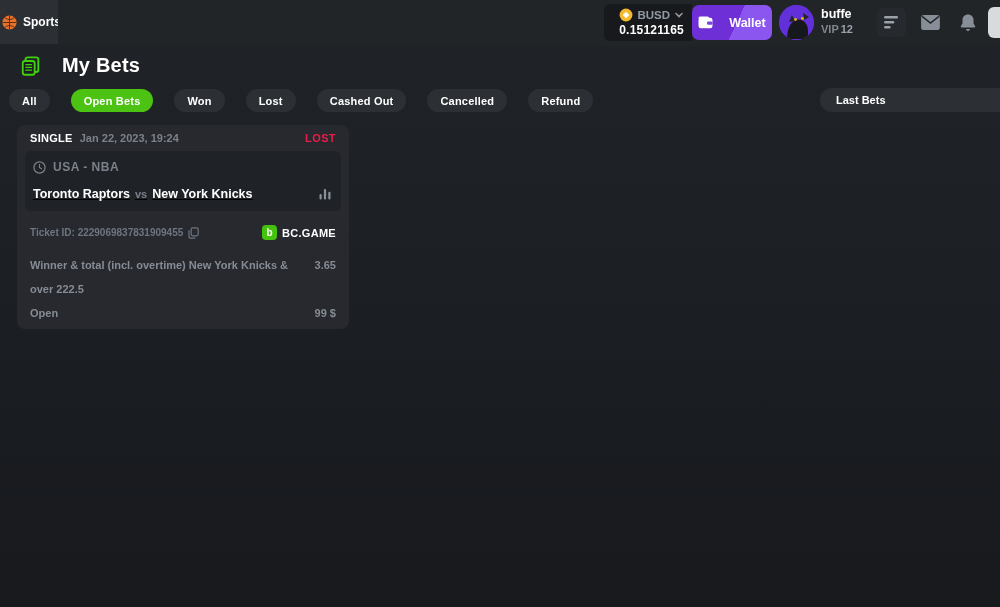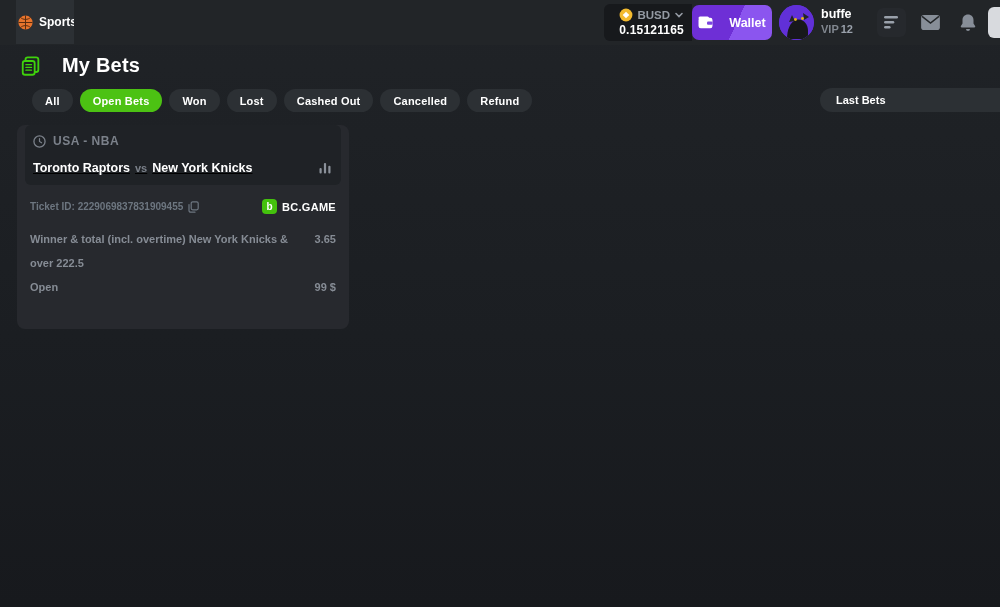--- a/index.html
+++ b/index.html
@@ -7,21 +7,21 @@
   .screen {
     position:relative; width:1000px; height:607px; overflow:hidden;
     background:linear-gradient(180deg,#202327 0%,#1b1e22 55%,#17191d 100%);
     font-family:"Liberation Sans", sans-serif;
     -webkit-font-smoothing:antialiased;
   }
 
   
   .topbar { position:absolute; top:0; left:0; width:1000px; height:45px; background:#222528; }
   .sports-tab {
-    position:absolute; left:16px; top:0; height:44px; width:58px; background:#2c3034;
+    position:absolute; left:0; top:0; height:44px; width:58px; background:#2c3034;
     display:flex; align-items:center; gap:5px; padding-left:10px; overflow:hidden;
     color:#fff; font-weight:bold; font-size:12px; cursor:pointer;
   }
   .sports-tab .ball { margin-left:-9px; display:flex; }
 
   .currency {
     position:absolute; left:604px; top:4px; width:88px; height:37px; background:#17191c;
     border-radius:6px 0 0 6px; display:flex; flex-direction:column; justify-content:center;
     align-items:flex-end; padding:0 8px; cursor:pointer;
   }
@@ -50,21 +50,21 @@
   .inbox-pos { left:916px; }
   .bell-pos  { left:953px; }
   .edge-btn { position:absolute; left:988px; top:7px; width:22px; height:31px;
     background:#d8dade; border-radius:6px; cursor:pointer; border:none; }
 
   
   .page-head { position:absolute; left:20px; top:54px; display:flex; gap:20px; align-items:center; }
   .page-title { font-size:20px; font-weight:800; color:#fff; margin:0; letter-spacing:0.2px; }
 
   
-  .filters { position:absolute; left:32px; top:89px; display:flex; gap:7px; }
+  .filters { position:absolute; left:9px; top:89px; display:flex; gap:21px; }
   .chip {
     height:23px; padding:0 13px; border-radius:12px; background:#2c3034; color:#fff;
     font-size:11px; font-weight:800; display:flex; align-items:center; border:none; cursor:pointer;
     letter-spacing:0.2px; font-family:inherit; white-space:nowrap;
   }
   .chip.active { background:#4cc213; }
   .sort-select {
     position:absolute; left:820px; top:88px; width:195px; height:24px; border-radius:14px;
     background:#2c3034; color:#fff; font-size:11px; font-weight:800; display:flex;
     align-items:center; padding-left:16px; cursor:pointer;
@@ -209,20 +209,25 @@
     <button class="chip">Cashed Out</button>
     <button class="chip">Cancelled</button>
     <button class="chip">Refund</button>
   </div>
   <div class="sort-select">
     <span>Last Bets</span>
   </div>
 
   <section class="bet-card">
 
+    <div class="card-head">
+      <span class="bet-type">SINGLE</span>
+      <span class="bet-date">Jan 22, 2023, 19:24</span>
+      <span class="bet-status">LOST</span>
+    </div>
 
     <div class="match-panel">
       <div class="league-row">
         <span style="display:flex;">
           <svg width="13" height="13" viewBox="0 0 14 14">
               <circle cx="7" cy="7" r="6" fill="none" stroke="#7b818a" stroke-width="1.4"></circle>
               <path d="M7 3.8V7l2.2 1.4" stroke="#7b818a" stroke-width="1.3" fill="none" stroke-linecap="round"></path>
             </svg>
         </span>
         <span>USA - NBA</span>

